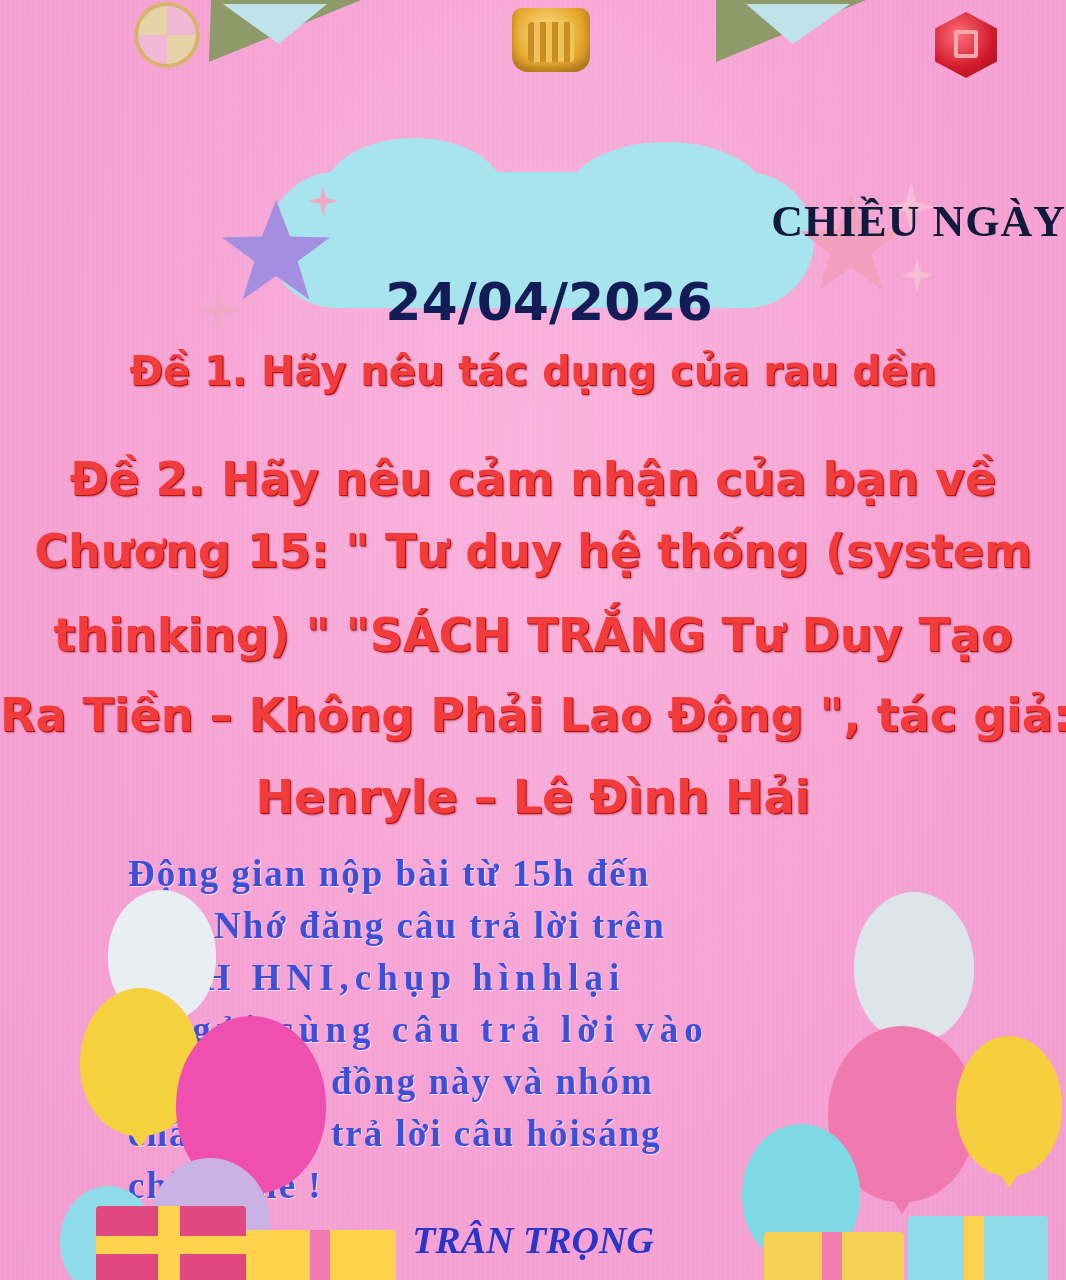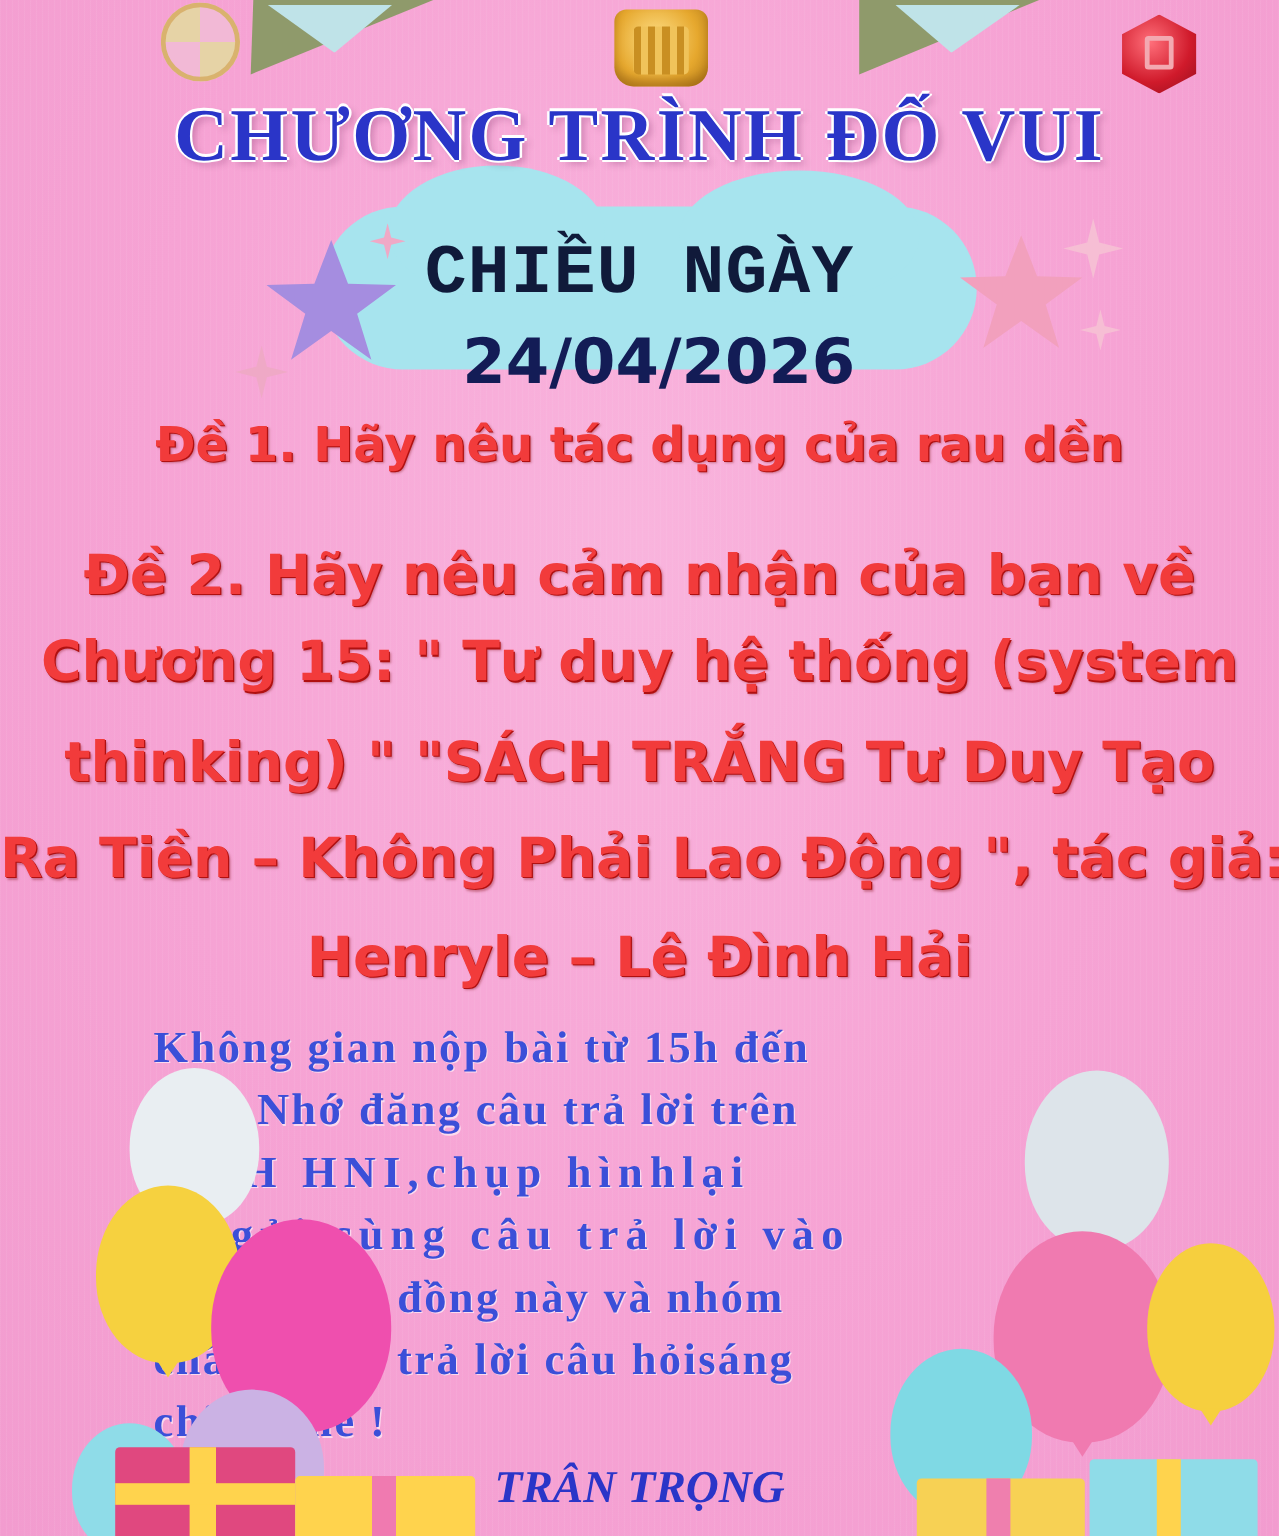--- a/index.html
+++ b/index.html
@@ -193,24 +193,24 @@
     text-shadow:
       2px 0 0 #ffffff, -2px 0 0 #ffffff, 0 2px 0 #ffffff, 0 -2px 0 #ffffff,
       4px 4px 6px rgba(80,0,60,0.25);
   }
 
   .subtitle {
     position: absolute;
     top: 196px;
     left: 0;
     width: 100%;
-    text-align: center;
-    font-family: Liberation Mono, monospace;
-    font-weight: bold;
-    font-size: 58px;
+    text-align: right;
+    font-family: Liberation Serif, serif;
+    font-weight: bold;
+    font-size: 44px;
     color: #101a3a;
     letter-spacing: 1px;
   }
   .subdate {
     position: absolute;
     top: 272px;
     left: 16px;
     width: 100%;
     text-align: center;
     font-family: "DejaVu Sans", sans-serif;
@@ -327,33 +327,32 @@
   <div class="gem-badge"></div>
 
   <div class="cloud"></div>
   <div class="star purple"></div>
   <div class="star pink"></div>
   <div class="sparkle s1"></div>
   <div class="sparkle s2"></div>
   <div class="sparkle s3"></div>
   <div class="sparkle s4"></div>
 
-  <div class="title">CHƯƠNG TRÌNH ĐỐ VUI</div>
   <div class="subtitle">CHIỀU NGÀY</div>
   <div class="subdate">24/04/2026</div>
 
   <div class="q-line" id="q1">Đề 1. Hãy nêu  tác dụng của rau dền</div>
   <div class="q-line" id="q2a">Đề 2. Hãy nêu cảm nhận của bạn về</div>
   <div class="q-line" id="q2b">Chương 15: " Tư duy hệ thống (system</div>
   <div class="q-line" id="q2c">thinking)   "  "SÁCH TRẮNG Tư Duy Tạo</div>
   <div class="q-line" id="q2e">Henryle – Lê Đình Hải</div>
   <div class="q-line" id="q2d">Ra Tiền – Không Phải Lao Động ", tác giả:</div>
 
   <div class="note">
-    <div>Không gian nộp bài từ 15h đến</div>
+    <div>Động gian nộp bài từ 15h đến</div>
     <div>16h. Nhớ đăng câu trả lời trên</div>
     <div class="wide">MXH HNI,chụp hìnhlại</div>
     <div class="wide">và gửi cùng câu trả lời vào</div>
     <div>nhóm cộng đồng này và nhóm</div>
     <div>chấm điểm trả lời câu hỏisáng</div>
     <div>chiều nhé !</div>
   </div>
 
   <div class="regards">TRÂN TRỌNG</div>
 

